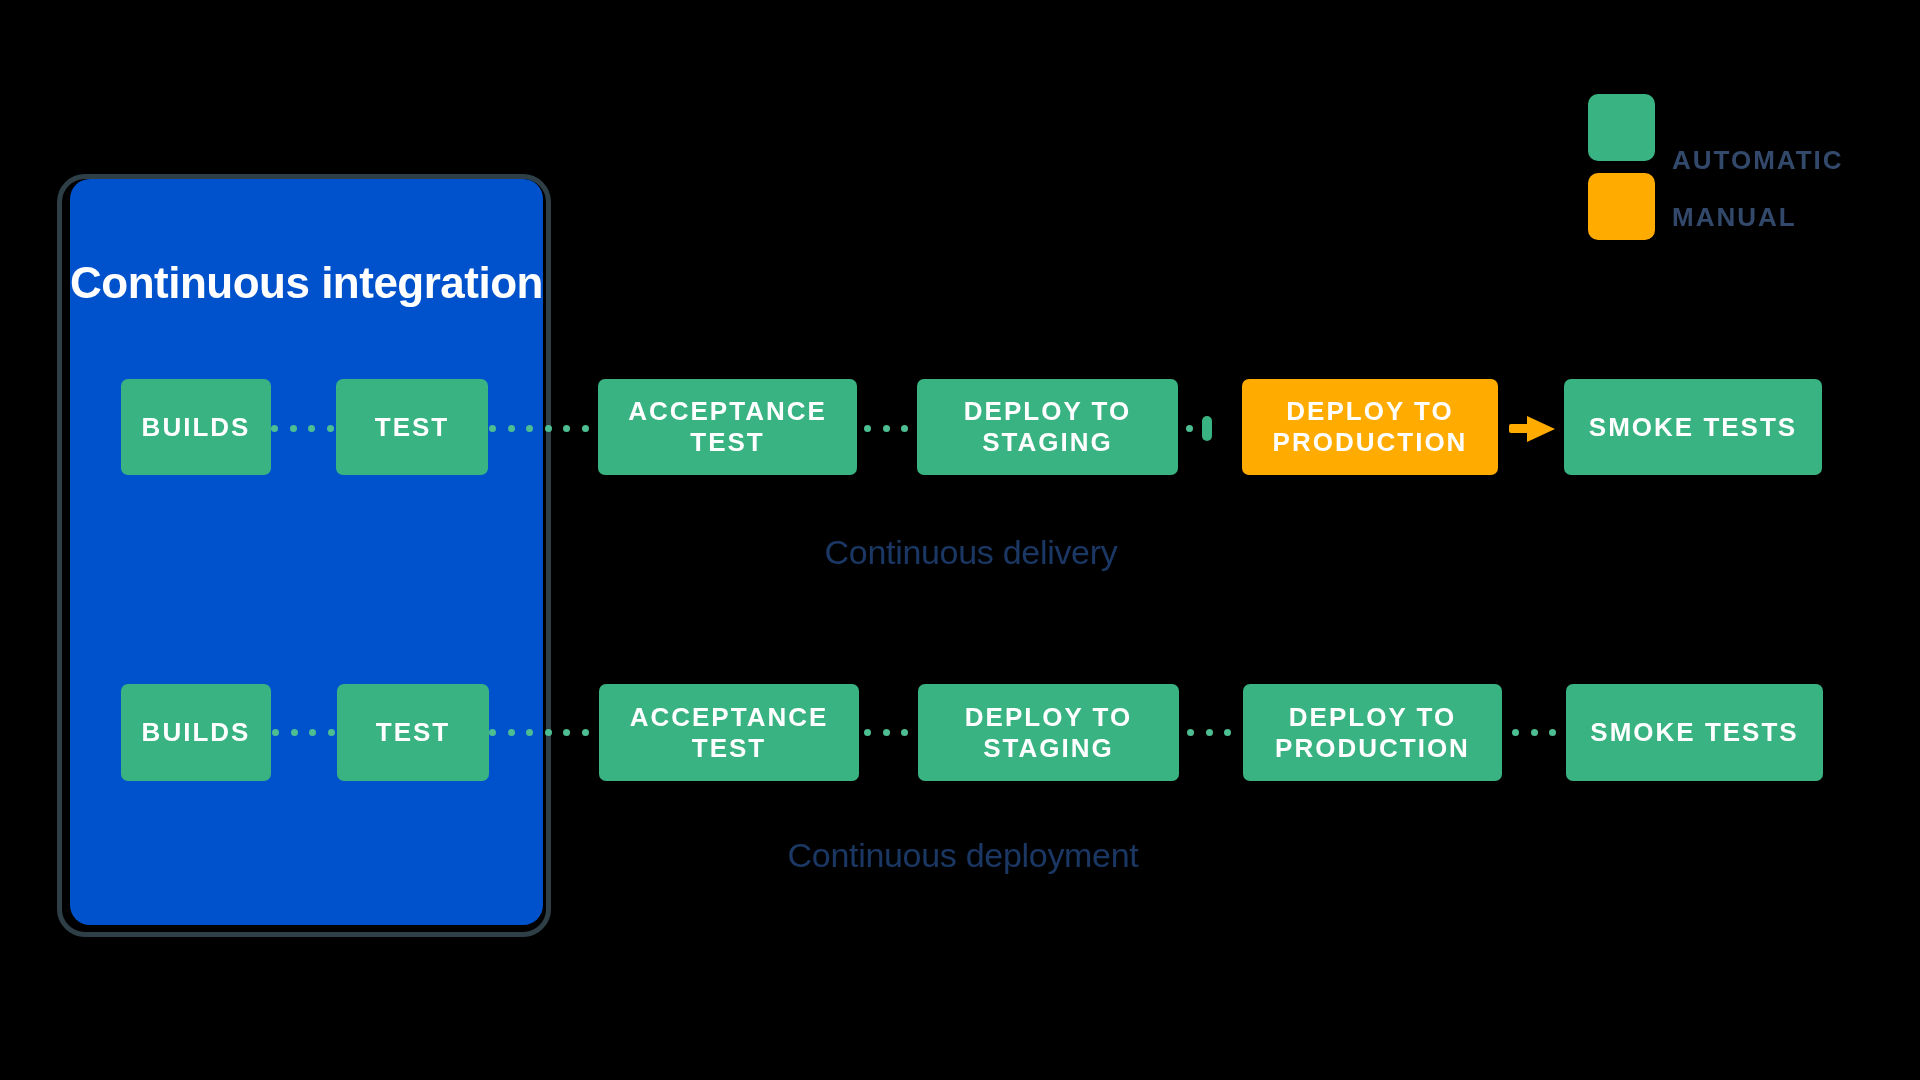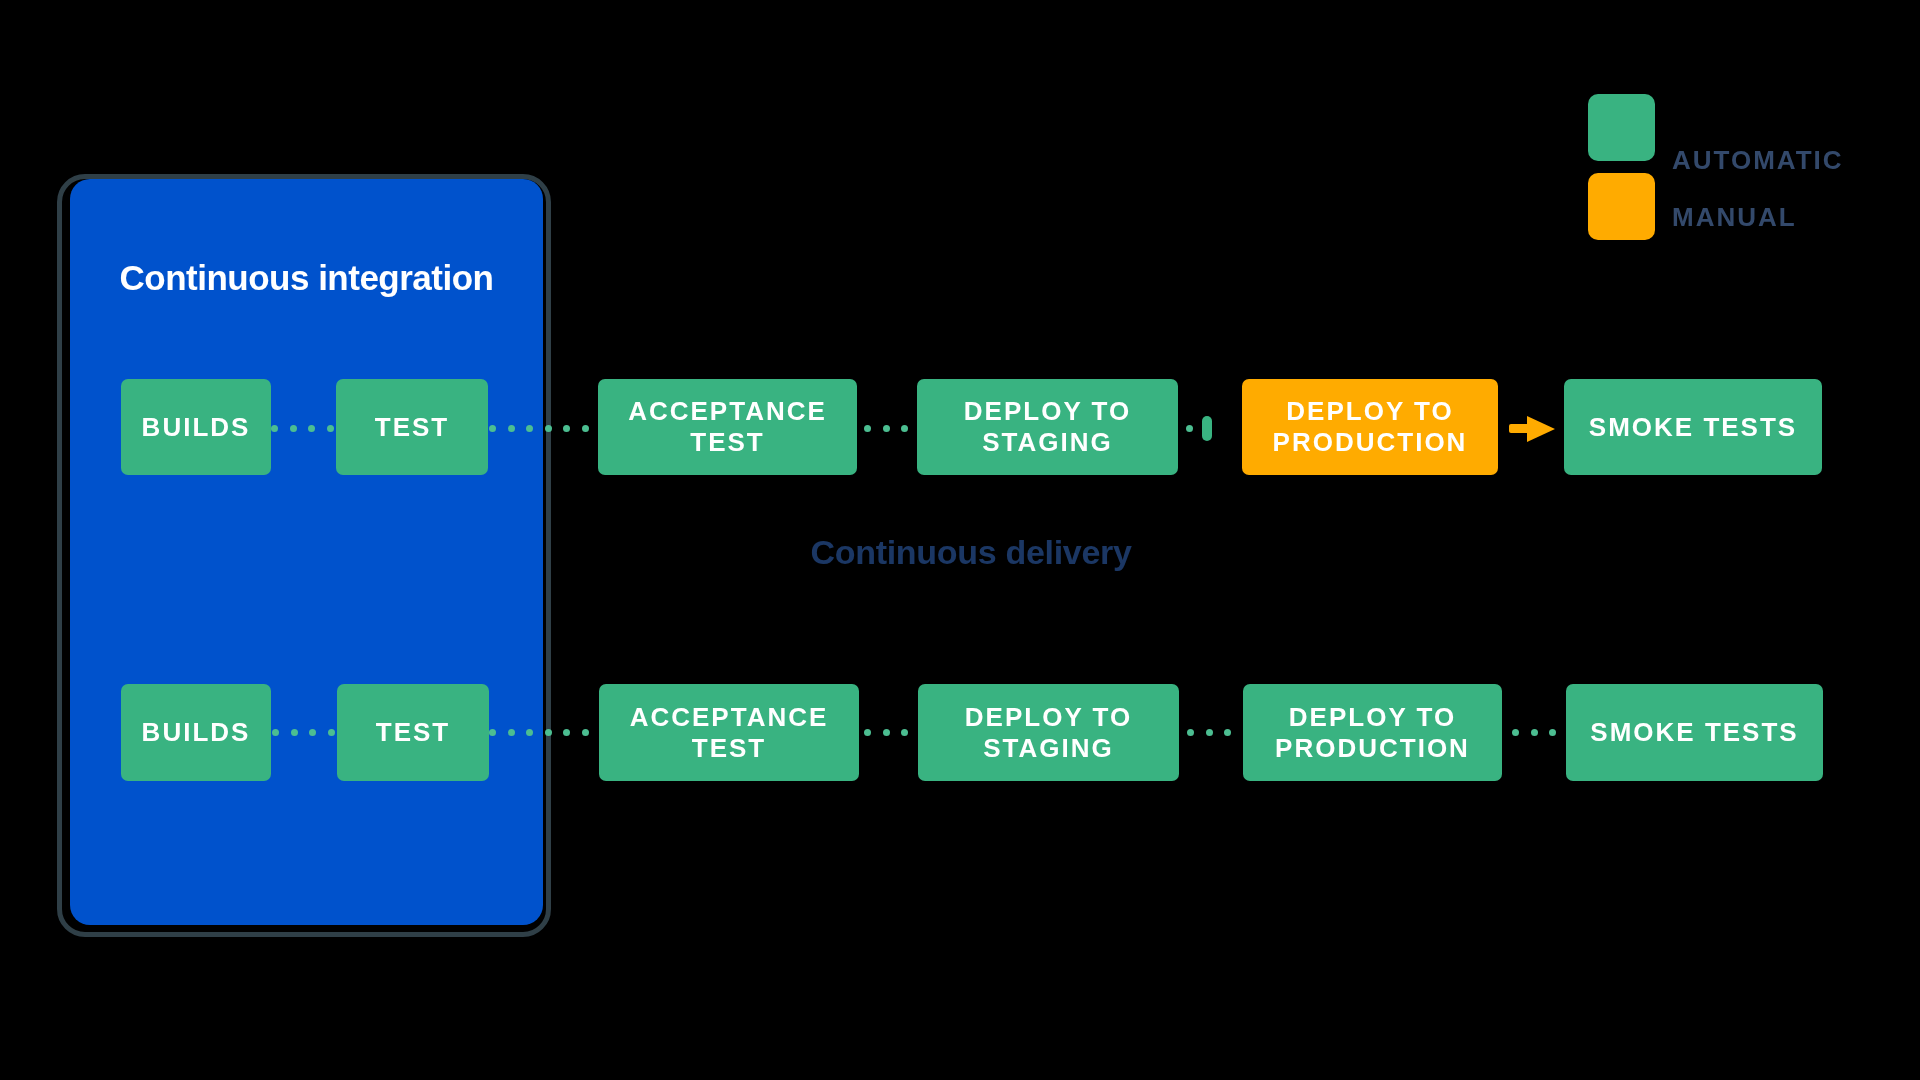--- a/index.html
+++ b/index.html
@@ -11,21 +11,21 @@
   .ci-outline{
     position:absolute;left:57px;top:174px;width:494px;height:763px;
     border:5px solid #2f3f47;border-radius:28px;box-sizing:border-box;
   }
   .ci-box{
     position:absolute;left:70px;top:179px;width:473px;height:746px;
     background:#0052CC;border-radius:20px;
   }
   .ci-title{
     position:absolute;left:0;top:79px;width:100%;text-align:center;
-    color:#ffffff;font-size:35px;font-weight:600;letter-spacing:-0.5px;
+    color:#ffffff;font-size:44px;font-weight:600;letter-spacing:-0.5px;
   }
   
   .node{
     position:absolute;display:flex;flex-direction:column;align-items:center;justify-content:center;
     background:#39B381;border-radius:7px;color:#fff;text-align:center;
     font-size:26px;font-weight:800;letter-spacing:2px;line-height:1.18;
   }
   .node.manual{background:#FFAB00;}
   .r1{top:379px;height:96px;}
   .r2{top:684px;height:97px;}
@@ -41,21 +41,21 @@
   }
   
   .arrow-shaft{position:absolute;left:1509px;top:424px;width:20px;height:9px;background:#FFAB00;border-radius:2px;}
   .arrow-head{
     position:absolute;left:1527px;top:416px;width:0;height:0;
     border-top:13px solid transparent;border-bottom:13px solid transparent;border-left:28px solid #FFAB00;
   }
   
   .caption{
     position:absolute;width:400px;text-align:center;
-    color:#1B3764;font-size:34px;font-weight:700;letter-spacing:-0.3px;
+    color:#1B3764;font-size:34px;font-weight:400;letter-spacing:-0.3px;
   }
   .caption.delivery{left:771px;top:533px;}
   .caption.deployment{left:763px;top:836px;}
   
   .swatch{position:absolute;left:1588px;width:67px;height:67px;border-radius:10px;}
   .swatch.automatic{top:94px;background:#39B381;}
   .swatch.manual{top:173px;background:#FFAB00;}
   .legend-label{
     position:absolute;left:1672px;color:#33496B;
     font-size:26px;font-weight:800;letter-spacing:2px;white-space:nowrap;
@@ -174,19 +174,20 @@
       <div class="dot"></div>
       <div class="dot"></div>
       <div class="dot"></div>
     </div>
   <div class="dots row2dots" style="left:1512px;">
       <div class="dot"></div>
       <div class="dot"></div>
       <div class="dot"></div>
     </div>
 
+  <div class="caption deployment">Continuous deployment</div>
 
   <div class="swatch automatic"></div>
   <div class="legend-label automatic">AUTOMATIC</div>
   <div class="swatch manual"></div>
   <div class="legend-label manual">MANUAL</div>
 
 </div>
 
 </body></html>

